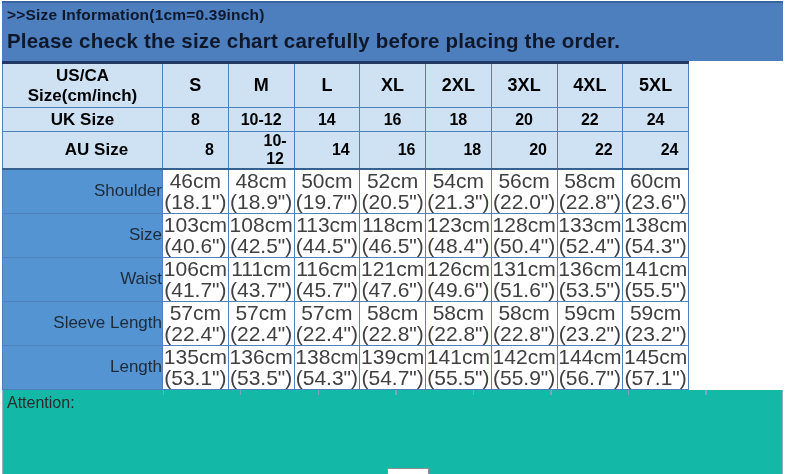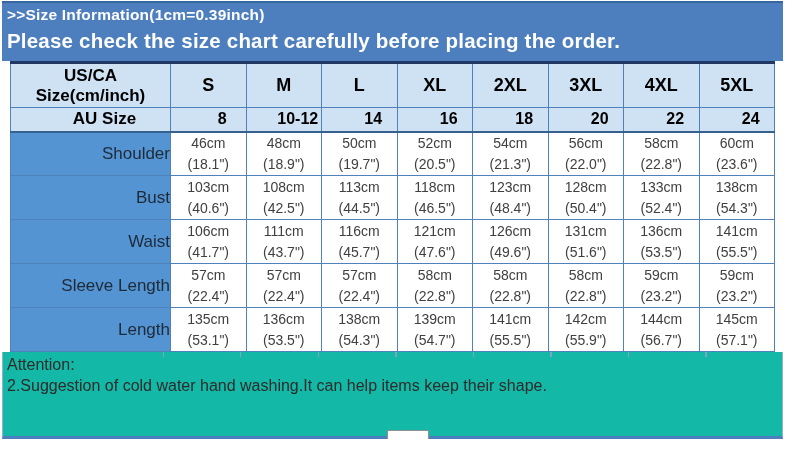--- a/index.html
+++ b/index.html
@@ -8,34 +8,34 @@
     font-family:"Liberation Sans","DejaVu Sans",sans-serif;
     -webkit-font-smoothing:antialiased;
     position:relative;overflow:hidden;
   }
   
   .banner{
     margin:1px 2px 0 2px;
     background:#4d7ebd;
     border-top:2px solid #38679f;
     height:58px;
-    color:#ffffff;
+    color:#0f172a;
   }
   .banner .line1{
     font-size:15.5px;font-weight:bold;
     padding:3px 0 0 5px;letter-spacing:0.2px;
   }
   .banner .line2{
     font-size:20.5px;font-weight:bold;
     padding:5px 0 0 5px;letter-spacing:0.2px;
   }
   
   table.size-chart{
-    margin:0 10px;
-    width:765px;
+    margin:0 2px;
+    width:687px;
     border-collapse:collapse;
     table-layout:fixed;
     border-top:3px solid #1f3864;
     border-left:1px solid #4f81bd;
     border-right:1px solid #4f81bd;
     border-bottom:1px solid #4f81bd;
   }
   table.size-chart td{
     border:1px solid #4f81bd;
     text-align:center;
@@ -56,21 +56,21 @@
   tr.row-uk td.rlabel,tr.row-au td.rlabel{font-size:17px;}
   tr.row-au td{border-bottom:2px solid #35618f;padding-left:28px;}
   tr.row-meas td.rlabel{
     background:#5494d2;
     color:#1e2a38;
     font-size:17px;font-weight:normal;
     text-align:right;padding-left:24px;
   }
   tr.row-meas td.mcell{
     background:#ffffff;color:#404040;
-    font-size:14px;line-height:21px;
+    font-size:21px;line-height:21px;
   }
   
   .attention{
     position:relative;
     margin:0 2px;
     width:779px;
     height:84px;
     border-left:1px solid #94b0cc;
     border-right:1px solid #94b0cc;
     border-bottom:3px solid #4d7ebd;
@@ -118,20 +118,31 @@
       </td>
       <td>S</td>
       <td>M</td>
       <td>L</td>
       <td>XL</td>
       <td>2XL</td>
       <td>3XL</td>
       <td>4XL</td>
       <td>5XL</td>
     </tr>
+    <tr class="row-uk">
+      <td class="rlabel">UK Size</td>
+      <td>8</td>
+      <td>10-12</td>
+      <td>14</td>
+      <td>16</td>
+      <td>18</td>
+      <td>20</td>
+      <td>22</td>
+      <td>24</td>
+    </tr>
     <tr class="row-au">
       <td class="rlabel">AU Size</td>
       <td>8</td>
       <td>10-12</td>
       <td>14</td>
       <td>16</td>
       <td>18</td>
       <td>20</td>
       <td>22</td>
       <td>24</td>
@@ -167,21 +178,21 @@
         <div>58cm</div>
         <div>(22.8")</div>
       </td>
       <td class="mcell">
         <div>60cm</div>
         <div>(23.6")</div>
       </td>
     </tr>
 
     <tr class="row-meas">
-      <td class="rlabel">Bust</td>
+      <td class="rlabel">Size</td>
       <td class="mcell">
         <div>103cm</div>
         <div>(40.6")</div>
       </td>
       <td class="mcell">
         <div>108cm</div>
         <div>(42.5")</div>
       </td>
       <td class="mcell">
         <div>113cm</div>
@@ -316,16 +327,15 @@
         <div>(57.1")</div>
       </td>
     </tr>
   </tbody>
 </table>
 
 <div class="attention">
   <div class="ticks"></div>
   <div class="txt">
     <div>Attention:</div>
-    <div>2.Suggestion of cold water hand washing.It can help items keep their shape.</div>
   </div>
   <div class="notch"></div>
 </div>
 
 </body></html>

